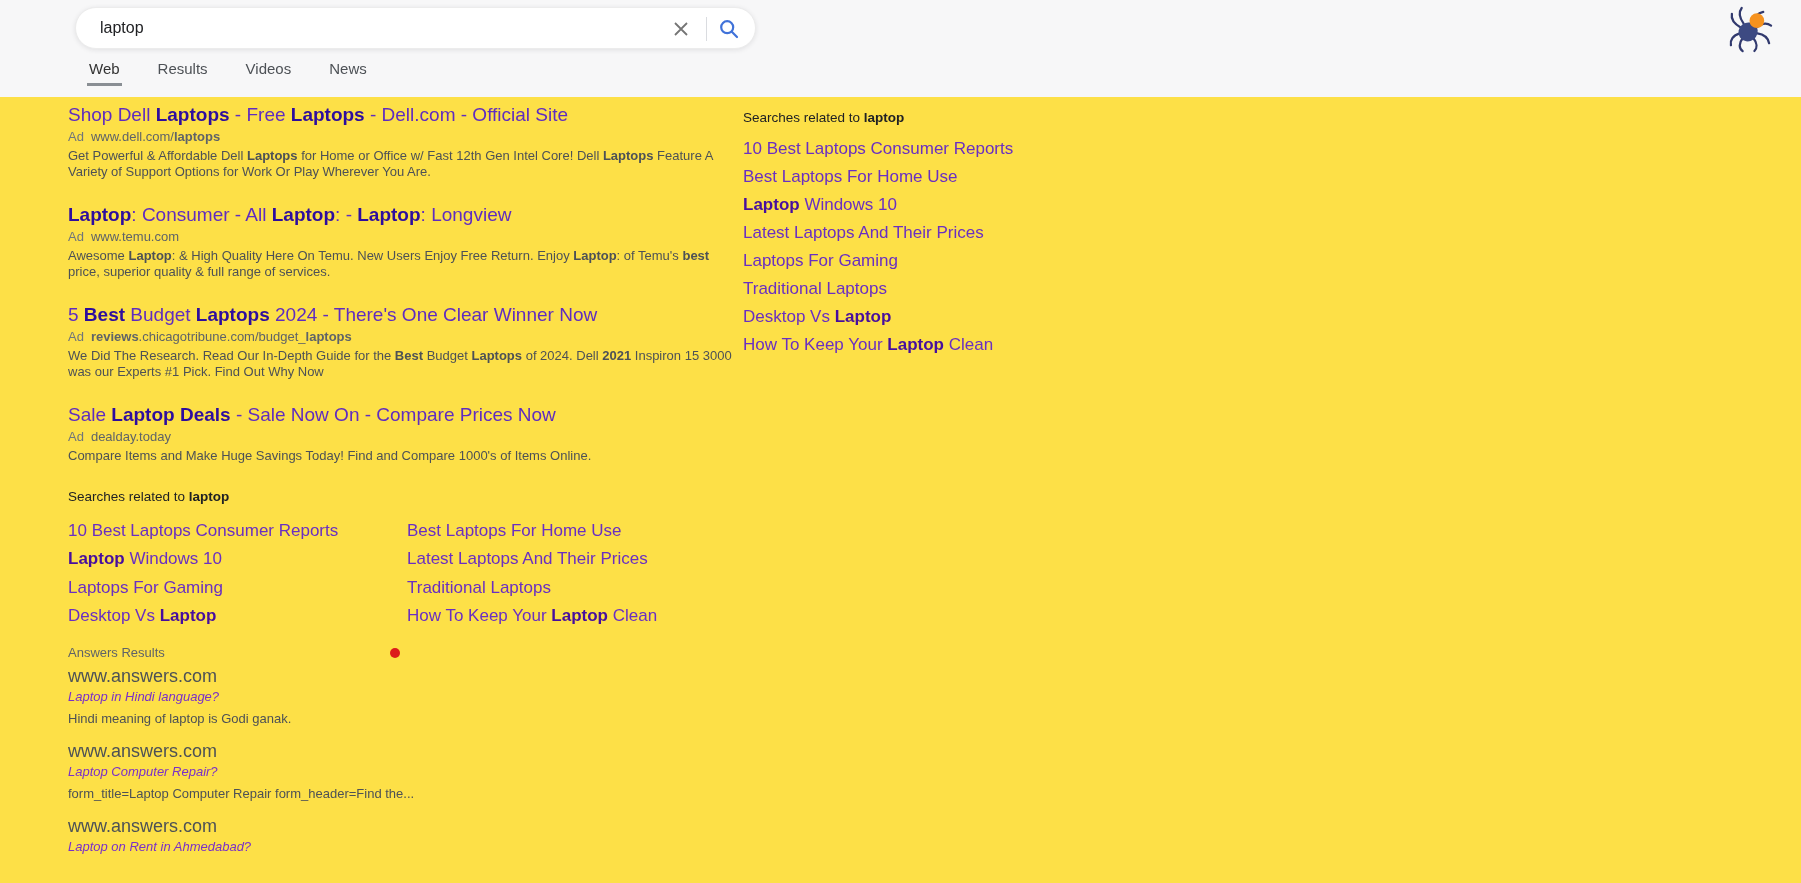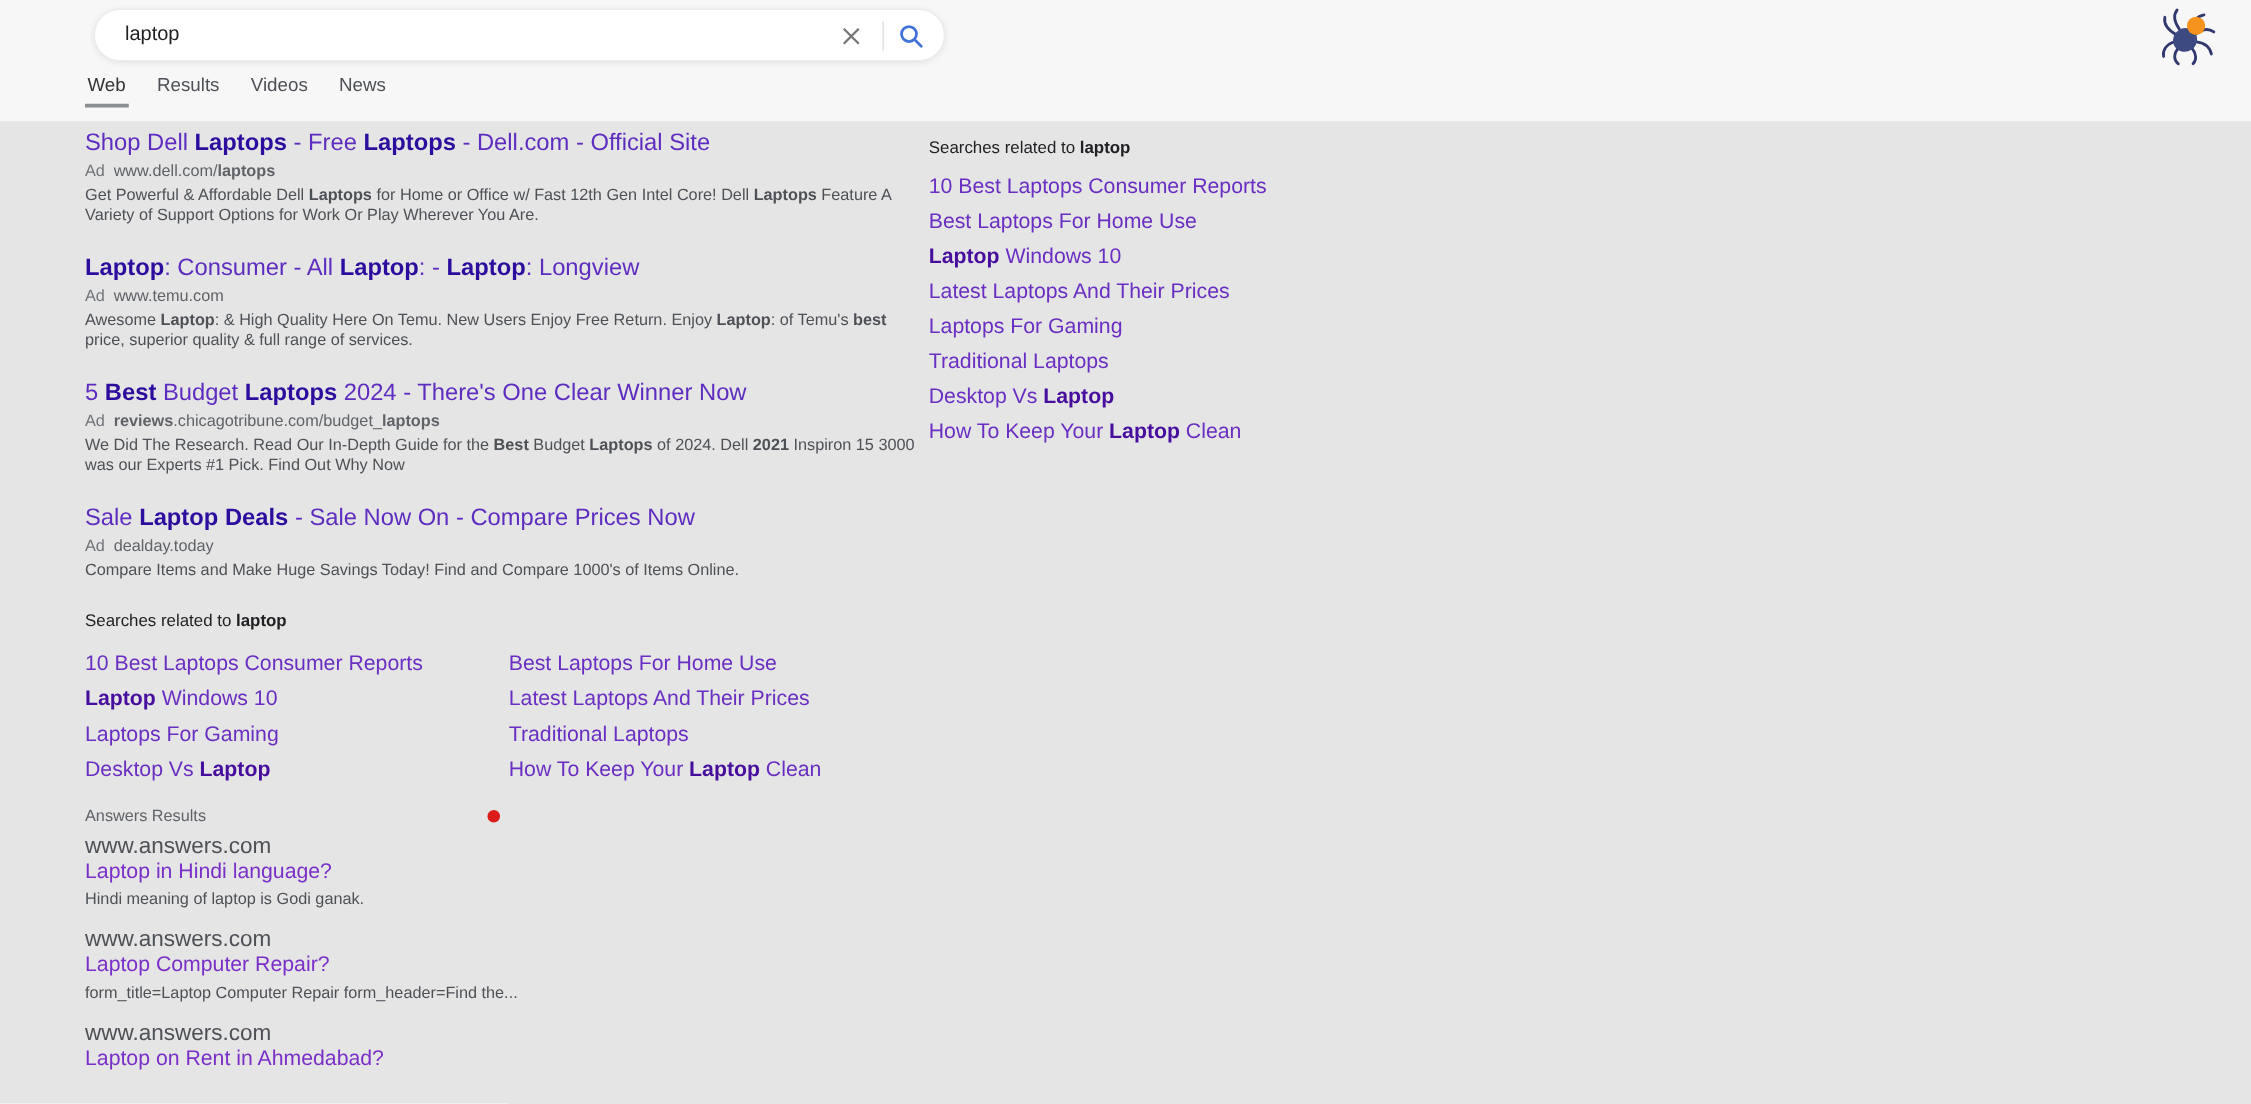--- a/index.html
+++ b/index.html
@@ -1,32 +1,32 @@
 <!DOCTYPE html>
 <html><head>
 <meta charset="utf-8">
 <style>
   * { margin:0; padding:0; box-sizing:border-box; }
   html,body { width:1801px; height:883px; overflow:hidden; background:#fff;
               font-family:"Liberation Sans", sans-serif; }
-  .page { position:relative; width:1801px; height:883px; background:#e5e5e5; }
+  .page { position:relative; width:1801px; height:883px; background:#fde047; }
 
   
   .header { position:absolute; left:0; top:0; width:1801px; height:97px; background:#f7f7f8; }
   .search-bar { position:absolute; left:75px; top:7px; width:681px; height:42px;
                 background:#fff; border:1px solid #ececec; border-radius:21px;
                 box-shadow:0 1px 5px rgba(32,33,36,.10); }
   .search-input { position:absolute; left:24px; top:1px; width:555px; height:38px;
                   border:none; outline:none; background:transparent;
                   font:16px "Liberation Sans", sans-serif; color:#202124; }
   .clear-btn { position:absolute; left:596px; top:12px; width:18px; height:18px; cursor:pointer; }
   .search-divider { position:absolute; left:630px; top:9px; width:1px; height:24px; background:#dadce0; }
   .search-btn { position:absolute; left:643px; top:11px; width:20px; height:20px; cursor:pointer; }
 
-  .tabs { position:absolute; left:68px; top:60px; display:flex; gap:21px; }
+  .tabs { position:absolute; left:87px; top:60px; display:flex; gap:34px; }
   .tab { font-size:15px; color:#4d5156; padding:0 2px 9px; cursor:pointer; }
   .tab.active { color:#333; border-bottom:3px solid #8a8f94; padding-bottom:6px; }
 
   .logo { position:absolute; left:1727px; top:6px; width:47px; height:47px; cursor:pointer; }
 
   
   .results { position:absolute; left:68px; top:103px; width:672px; }
   .ad { height:100px; }
   .ad.last { height:auto; }
   .ad-title { font-size:19px; line-height:24px; color:#5f2cc0; cursor:pointer; }
@@ -47,21 +47,21 @@
                   grid-template-columns:339px auto; }
   .related-grid .rel-link { line-height:28.3px; }
 
   
   .answers-heading { position:absolute; left:68px; top:645px; font-size:13px; color:#5f6368; }
   .red-dot { position:absolute; left:390px; top:648px; width:10px; height:10px;
              border-radius:50%; background:#dc1b1b; }
   .answers { position:absolute; left:68px; top:668px; width:500px; }
   .answer-item { margin-bottom:16px; }
   .answer-domain { font-size:18px; line-height:16px; color:#4d5156; }
-  .answer-title { font-size:17px; line-height:22px; color:#7a30c8; margin:2px 0 3px; cursor:pointer; }
+  .answer-title { font-size:13px; line-height:22px; color:#7a30c8; margin:2px 0 3px; cursor:pointer;font-style:italic; }
   .answer-desc { font-size:13px; line-height:16px; color:#4d5156; }
 </style>
 </head>
 <body>
 
 <div class="page">
 
   <div class="header">
     <div class="search-bar">
       <input class="search-input" type="text" value="laptop" style="">

